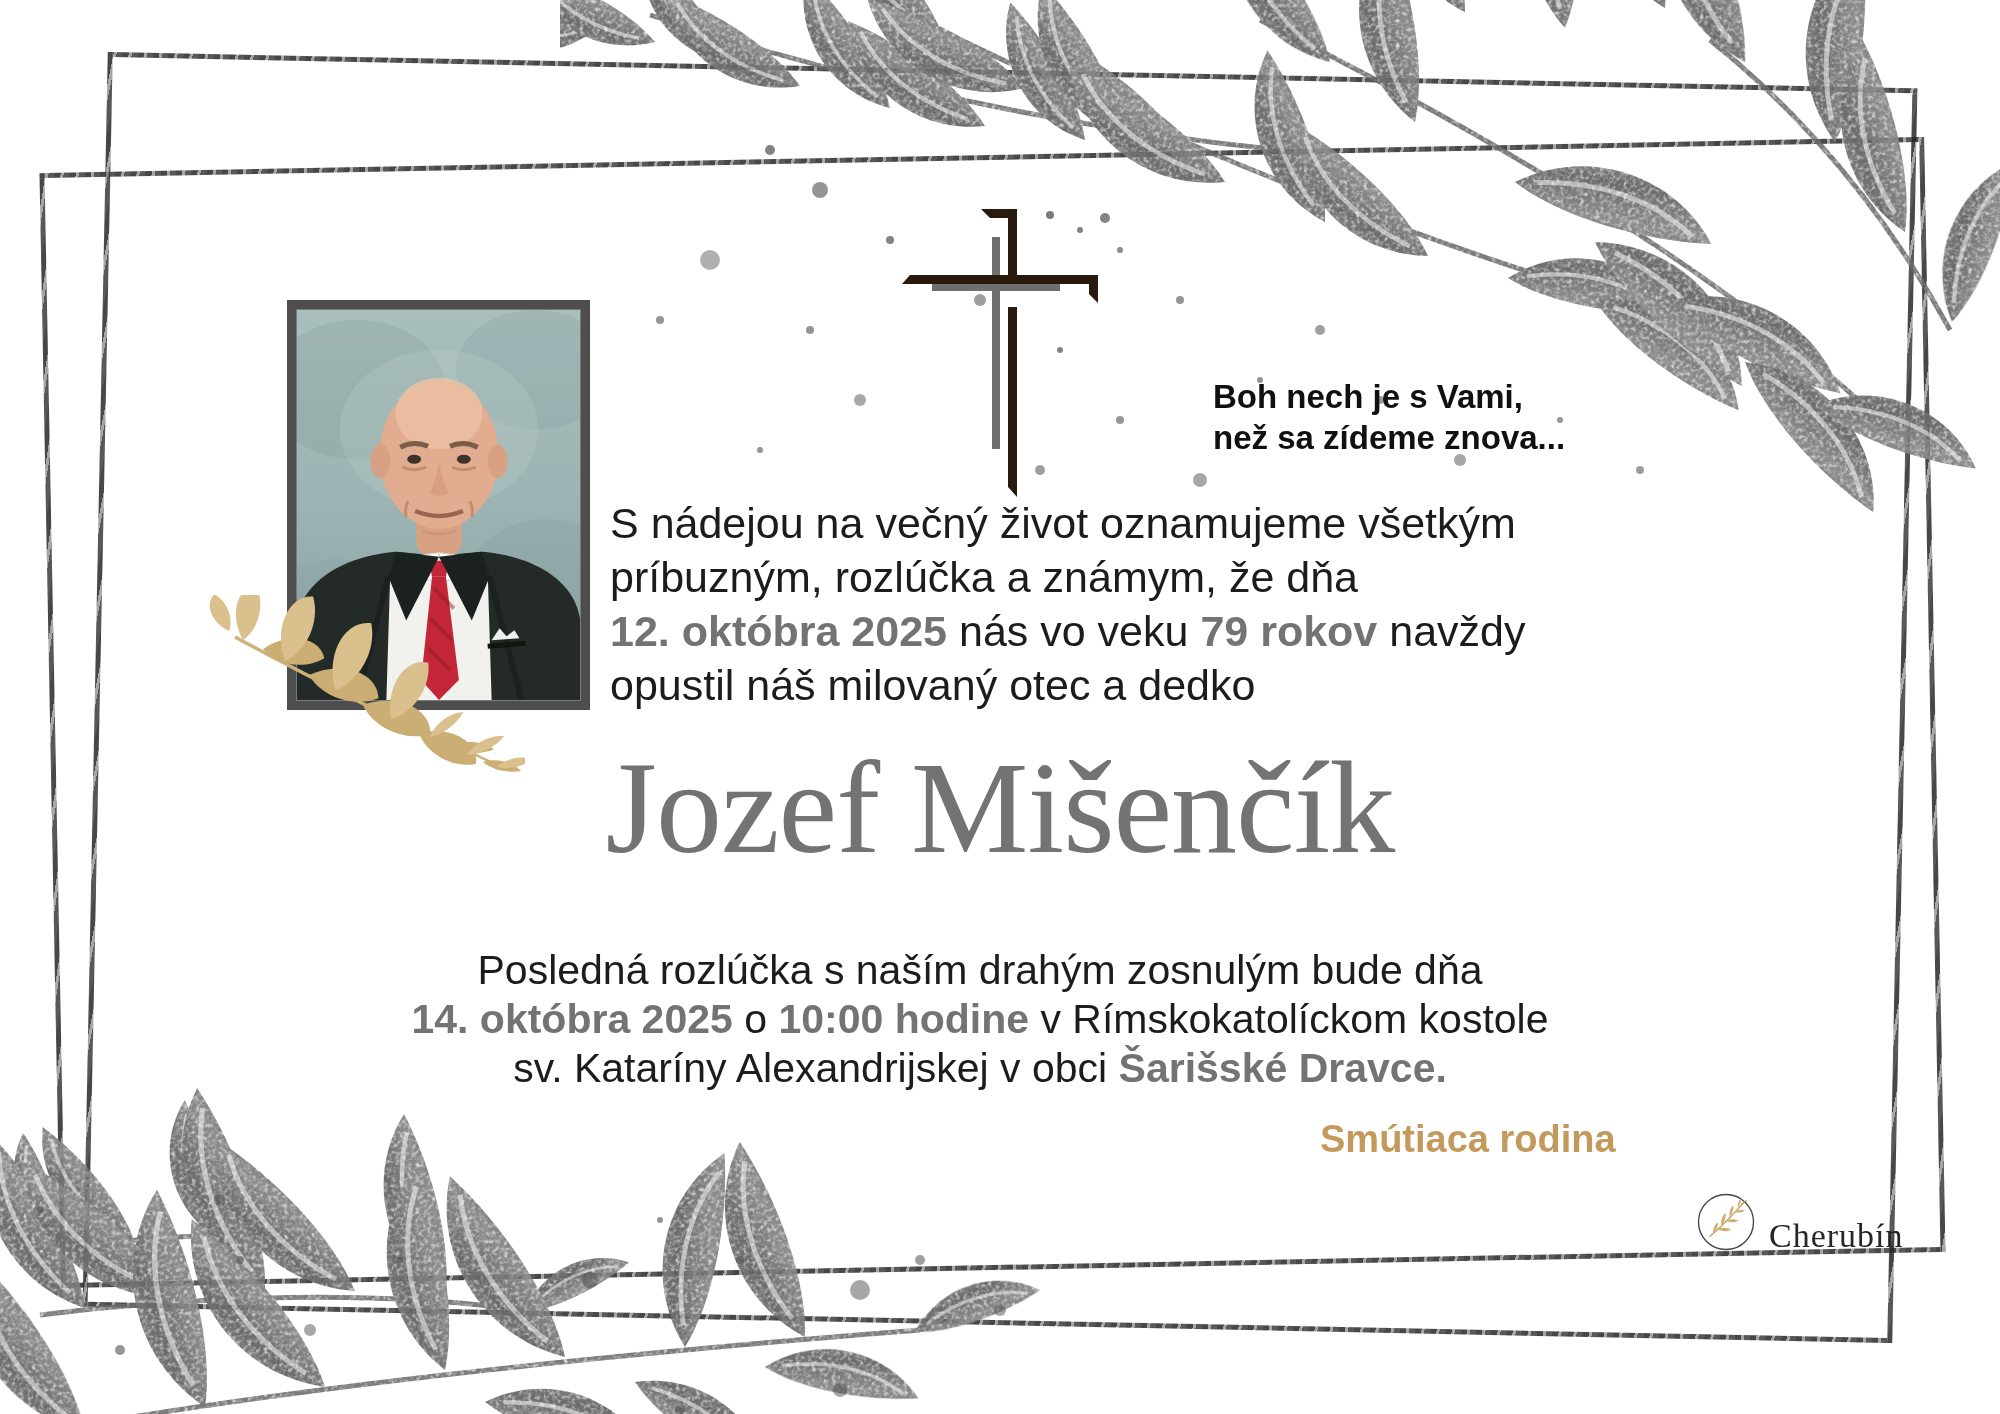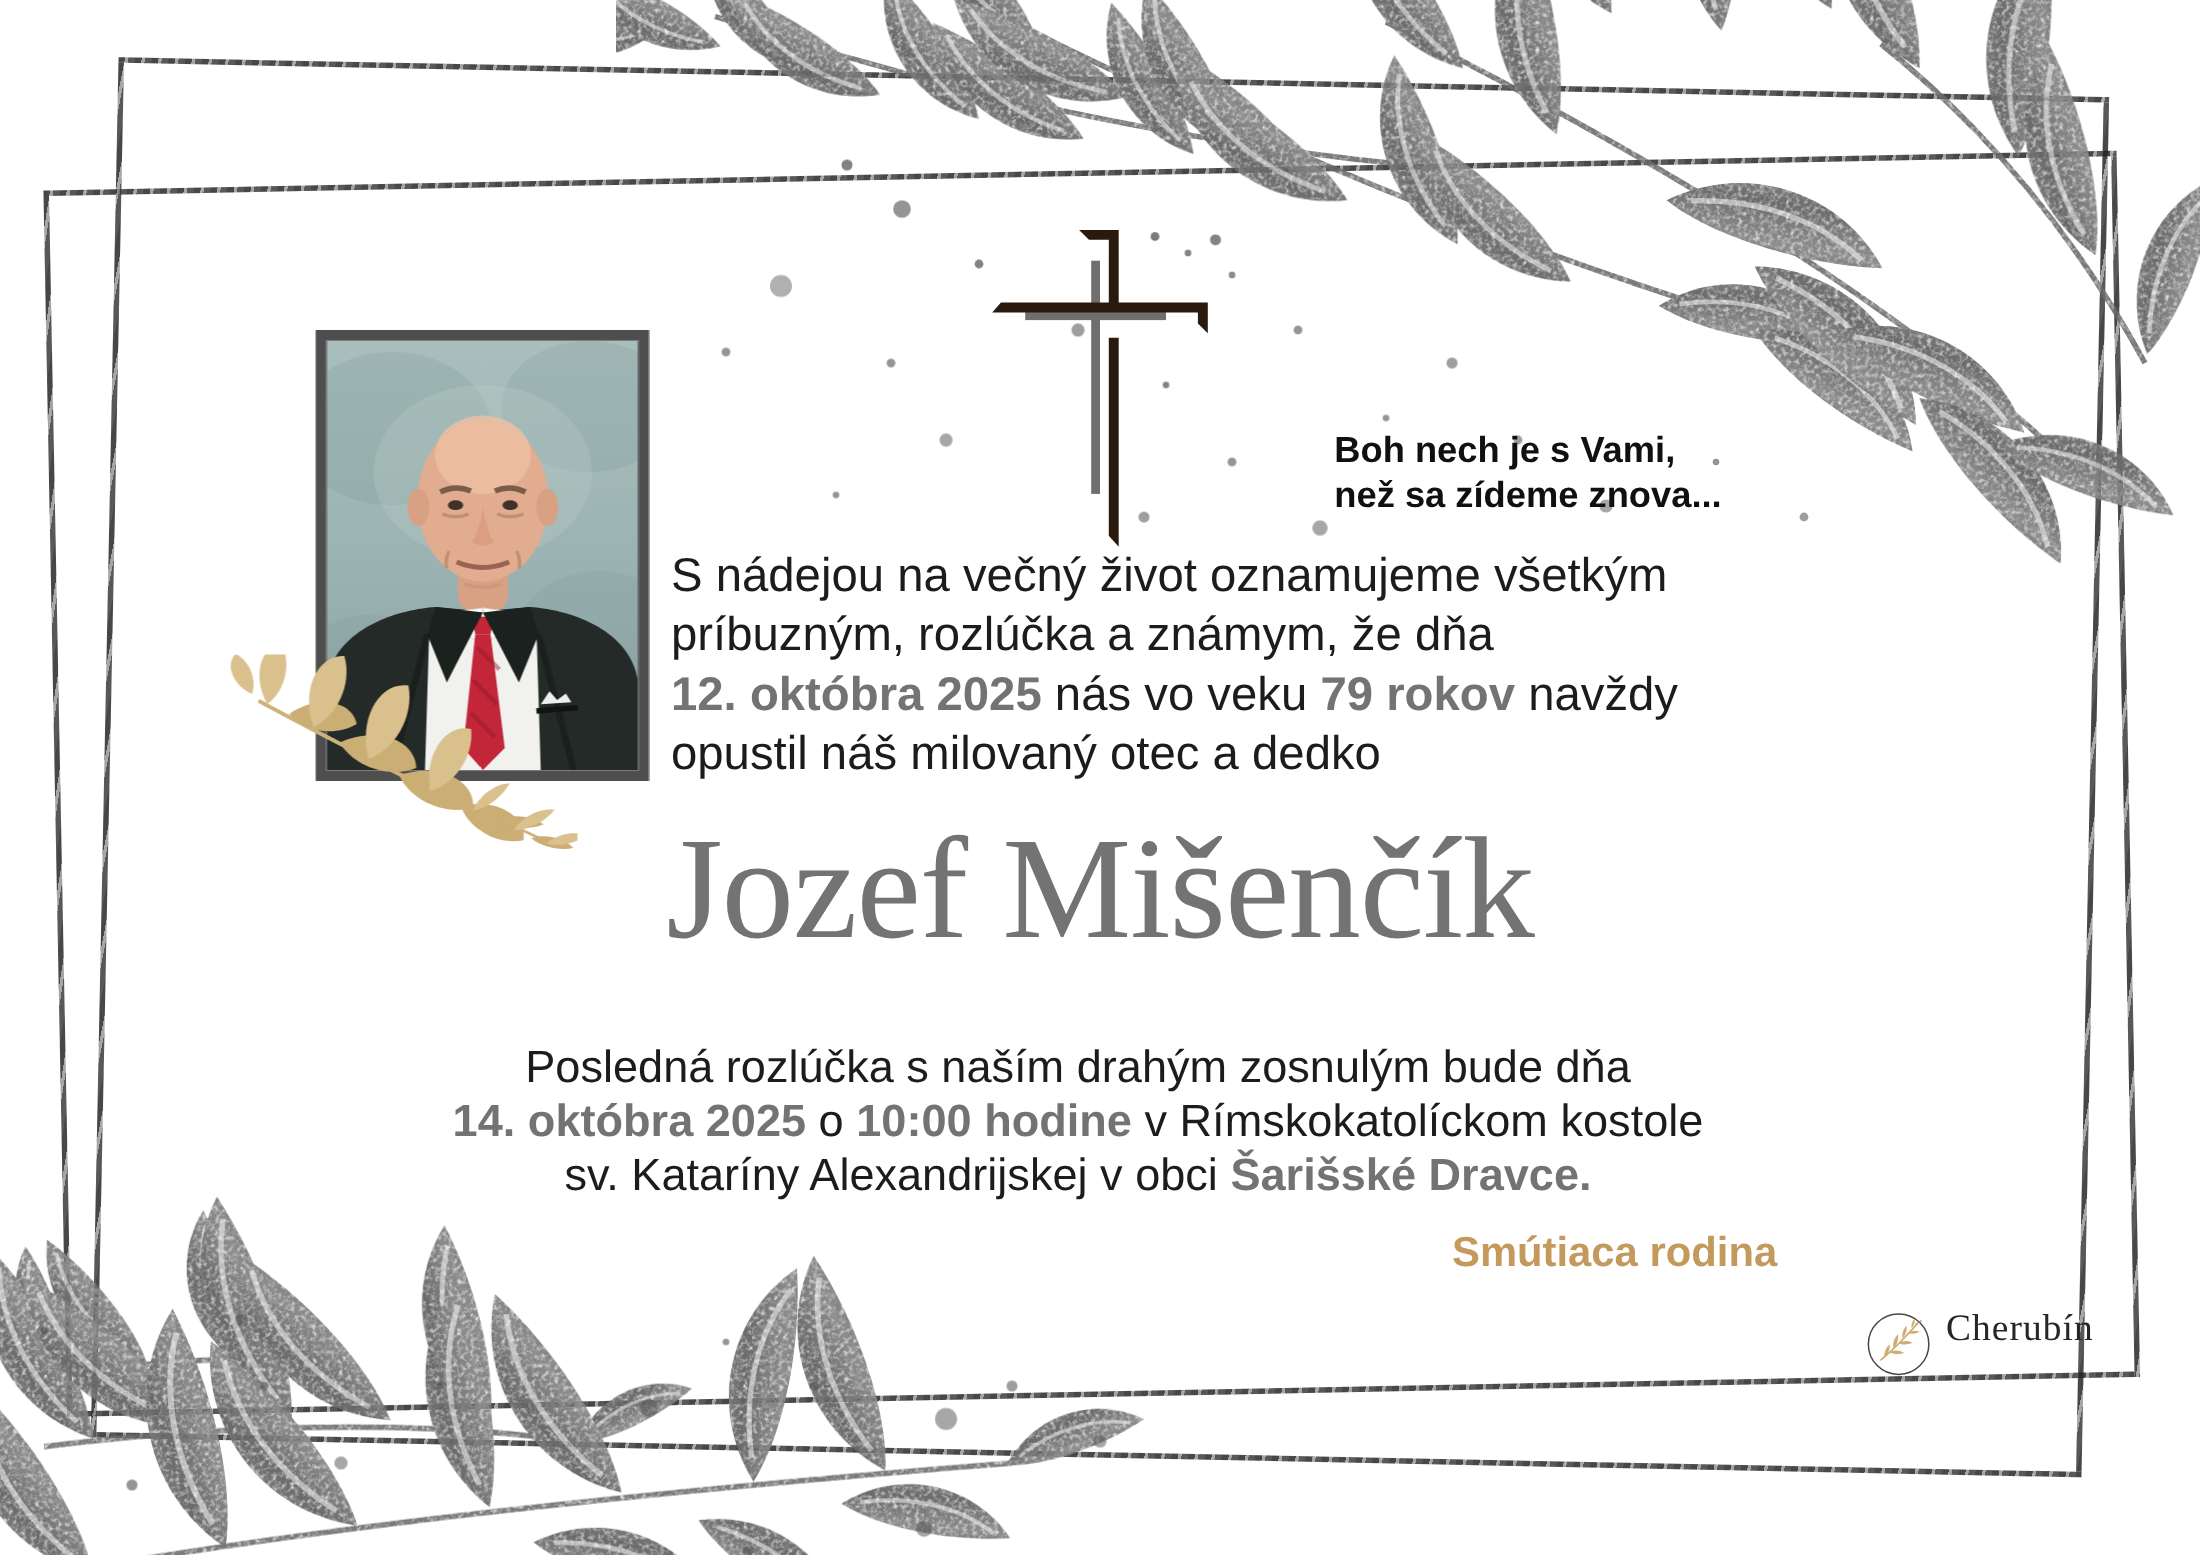--- a/index.html
+++ b/index.html
@@ -8,30 +8,30 @@
   .abs{position:absolute;}
   
   .frame{position:absolute;border:5px solid #3f3f3f;opacity:.88;
          border-image: repeating-linear-gradient(100deg, rgba(35,35,35,.95) 0 6px, rgba(120,120,120,.75) 6px 9px, rgba(55,55,55,.95) 9px 15px) 5;}
   #frame-a{left:95px;top:70px;width:1800px;height:1245px;transform:rotate(1.15deg);}
   #frame-b{left:50px;top:155px;width:1875px;height:1105px;transform:rotate(-1.1deg);}
   
   #photo{left:287px;top:300px;width:303px;height:410px;background:#4e4e4e;box-sizing:border-box;padding:10px;z-index:6;}
   #photo-inner{width:100%;height:100%;outline:1px solid #7a7a7a;overflow:hidden;}
   
-  #quote{left:1213px;top:388px;font-size:33px;line-height:41px;font-weight:800;color:#101010;z-index:8;}
+  #quote{left:1213px;top:376px;font-size:33px;line-height:41px;font-weight:800;color:#101010;z-index:8;}
   #announce{left:610px;top:496px;width:1120px;font-size:43px;line-height:54px;z-index:8;}
   #announce p, #funeral p, #quote p{margin:0;}
   #announce strong, #funeral strong{font-weight:700;color:#737373;margin-top:21px;}
   #deceased-name{left:0;top:733px;width:2000px;text-align:center;z-index:8;
       font-family:"Liberation Serif", serif;font-weight:400;font-size:132px;line-height:150px;
       color:#737373;letter-spacing:-1px;margin:0;}
   #funeral{left:300px;top:946px;width:1360px;text-align:center;font-size:41px;line-height:49px;z-index:8;}
   #closing{left:1303px;top:1118px;font-size:38px;font-weight:800;color:#c49a5c;z-index:8;margin-left:17px;}
-  #brand{left:1693px;top:1189px;display:flex;align-items:flex-start;z-index:8;}
+  #brand{left:1693px;top:1189px;display:flex;align-items:flex-end;z-index:8;}
   #brand-text{font-family:"Liberation Serif", serif;font-size:34px;color:#262626;letter-spacing:1px;margin-left:10px;}
   .decor{z-index:4;}
   #cross-svg{left:880px;top:195px;z-index:3;}
   #gold-branch-svg{left:205px;top:595px;z-index:7;}
   svg{display:block;}
 </style>
 </head>
 <body>
 
 <div id="card">

